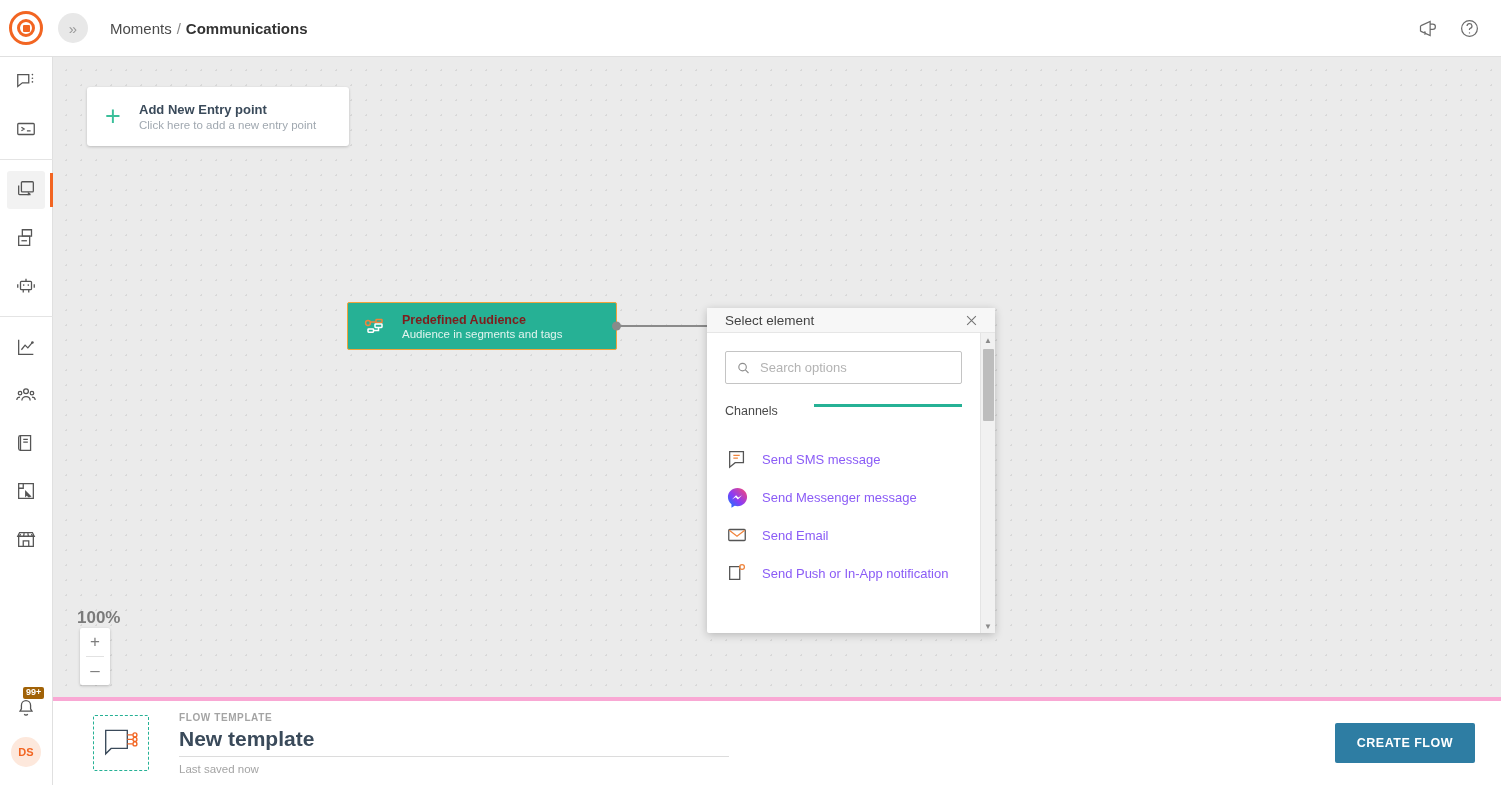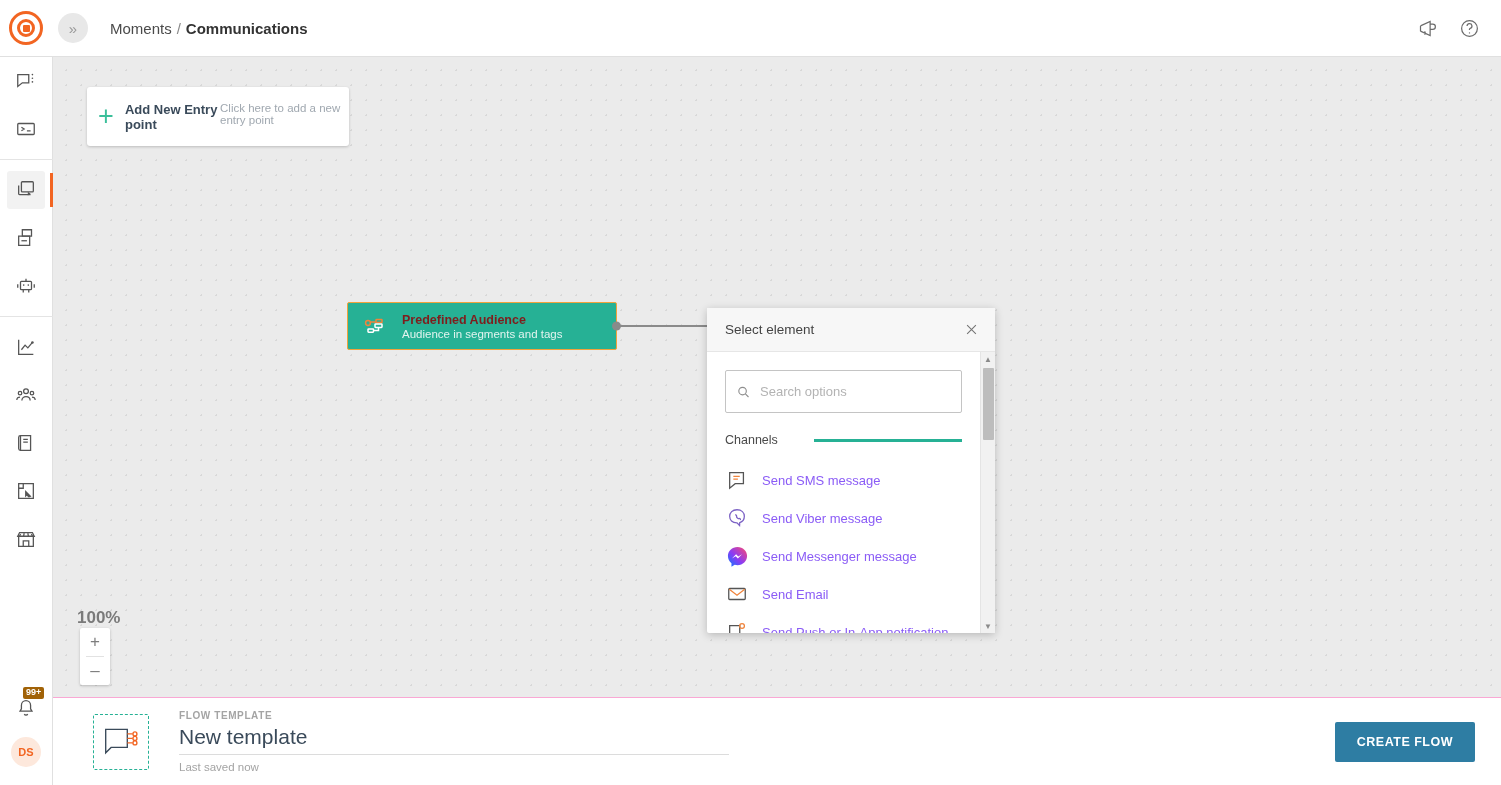--- a/index.html
+++ b/index.html
@@ -97,21 +97,21 @@
   
   .entry-card {
     position: absolute; left: 34px; top: 30px;
     width: 262px; height: 59px;
     background: #fff; border-radius: 3px;
     box-shadow: 0 1px 3px rgba(0,0,0,.2);
     display: flex; align-items: center; cursor: pointer;
   }
   .entry-plus { width: 52px; display: flex; align-items: center; justify-content: center;
                 color: #3bbf9a; font-size: 27px; font-weight: 300; line-height: 1; }
-  .entry-text { display: flex; flex-direction: row; gap: 2px; justify-content: flex-end; }
+  .entry-text { display: flex; flex-direction: column; gap: 2px; justify-content: flex-end; }
   .entry-title { font-size: 13px; font-weight: bold; color: #3a4a5a; }
   .entry-sub { font-size: 11.5px; color: #a0a8b0; }
 
   
   .node {
     position: absolute; left: 294px; top: 245px;
     width: 270px; height: 48px;
     background: #26b195; border: 1px solid #f0a33c; border-radius: 2px;
     display: flex; align-items: center; cursor: pointer;
   }
@@ -151,44 +151,44 @@
 
   
   .panel {
     position: absolute; left: 707px; top: 308px;
     width: 288px; height: 325px;
     background: #fff; border-radius: 2px;
     box-shadow: 0 2px 8px rgba(0,0,0,.22);
     display: flex; flex-direction: column;
   }
   .panel-head {
-    height: 44px; background: #f7f7f7; border-bottom: 1px solid #e6e6e6;
+    height: 25px; background: #f7f7f7; border-bottom: 1px solid #e6e6e6;
     display: flex; align-items: center; padding: 0 14px 0 18px;
   }
   .panel-title { font-size: 13.5px; color: #444; }
   .panel-close { margin-left: auto; color: #757575; cursor: pointer;
                  display: flex; align-items: center; justify-content: center;
                  width: 20px; height: 20px; }
   .panel-body { flex: 1; display: flex; overflow: hidden; }
   .panel-scroll { flex: 1; padding: 18px 0 0 0; overflow: hidden; }
   .search-wrap { margin: 0 18px 20px 18px; position: relative; }
   .search-input {
-    width: 100%; height: 43px; border: 1px solid #c4c4c4; border-radius: 2px;
+    width: 100%; height: 33px; border: 1px solid #c4c4c4; border-radius: 2px;
     padding: 0 10px 0 34px; font-size: 13px; color: #444;
     font-family: "Liberation Sans", sans-serif; outline: none; background: #fff;
   }
   .search-input::placeholder { color: #b3b3b3; }
   .search-icon {
     position: absolute; left: 11px; top: 50%; transform: translateY(-50%);
     color: #8d8d8d; pointer-events: none;
     display: flex; align-items: center;
   }
   .group-head {
-    display: flex; align-items: center; gap: 12px;
-    padding: 0 18px; margin-bottom: 14px;
+    display: flex; gap: 12px;
+    padding: 0 18px; margin-bottom: 22px;
   }
   .group-label { font-size: 12.5px; color: #4a4a4a; white-space: nowrap; }
   .group-rule { flex: 1; height: 3px; background: #26b195; margin-left: 24px; }
   .opt {
     display: flex; align-items: center; gap: 13px;
     padding: 6px 18px; height: 38px; cursor: pointer;
   }
   .opt-icon { width: 24px; height: 24px; flex: 0 0 auto;
               display: flex; align-items: center; justify-content: center; }
   .opt-label { font-size: 13px; color: #8b5cf6; }
@@ -197,34 +197,34 @@
           position: relative; flex: 0 0 auto; }
   .sbar-arrow { height: 14px; display: flex; align-items: center; justify-content: center;
                 color: #8a8a8a; font-size: 8px; cursor: pointer; }
   .sbar-arrow.bottom { position: absolute; bottom: 0; left: 0; right: 0; }
   .sbar-thumb { position: absolute; top: 16px; left: 2px; width: 11px; height: 72px;
                 background: #bdbdbd; border-radius: 1px; cursor: pointer; }
 
   
   .bottombar {
     position: absolute; left: 53px; top: 697px; width: 1448px; height: 88px;
-    background: #fff; border-top: 1px solid #f9a8d4;
+    background: #fff; border-top: 4px solid #f9a8d4;
     display: flex; align-items: center; padding: 0 20px;
   }
   .tpl-thumb {
     width: 56px; height: 56px; border: 1.5px dashed #26b195; border-radius: 2px;
     display: flex; align-items: center; justify-content: center;
     margin-left: 20px; flex: 0 0 auto; cursor: pointer;
   }
   .tpl-meta { margin-left: 30px; display: flex; flex-direction: column; width: 550px; }
   .tpl-kicker { font-size: 10px; font-weight: bold; color: #a4a4a4; letter-spacing: .6px; }
   .tpl-name {
     font-size: 21px; color: #3a4a5a; border: none; outline: none;
     border-bottom: 1px solid #dcdcdc; padding: 2px 0 5px 0; margin-top: 2px;
-    font-family: "Liberation Sans", sans-serif; background: transparent; width: 100%;
+    font-family: "Liberation Sans", sans-serif; background: transparent; width: 100%; font-weight: bold;
   }
   .tpl-saved { font-size: 11.5px; color: #a4a4a4; margin-top: 6px; }
   .create-btn {
     margin-left: auto; background: #2e7da3; color: #fff;
     font-size: 12.5px; font-weight: bold; letter-spacing: .5px;
     border: none; border-radius: 2px; padding: 13px 22px; cursor: pointer;
     font-family: "Liberation Sans", sans-serif; margin-right: 6px;
   }
   .blue-edge { position: absolute; left: 0; top: 57px; width: 2px; height: 728px; background: #2b5f8c; }
 </style>
@@ -437,29 +437,20 @@
           <div class="opt">
             <span class="opt-icon">
               <svg width="22" height="22" viewBox="0 0 24 24" fill="none" stroke-width="1.4">
                 <path d="M4 4h15v12h-9l-6 5z" stroke="#555"></path>
                 <path d="M8 8h7M8 11h5" stroke="#f0843c"></path>
               </svg>
             </span>
             <span class="opt-label">Send SMS message</span>
           </div>
 
-          <div class="opt">
-            <span class="opt-icon">
-              <svg width="22" height="22" viewBox="0 0 24 24" fill="none" stroke-width="1.4">
-                <path d="M12 3c5 0 8 3 8 7.2 0 3.3-1.9 6-5 6.8l-.2 3.2-2.8-3h-.2c-5 0-7.8-3-7.8-7C4 6 7 3 12 3z" stroke="#7b61c4"></path>
-                <path d="M10 8.6c.7-.2 1.2.2 1.5.9.3.7-.2 1 .1 1.6.4.7 1 1.3 1.8 1.5.6.2.9-.3 1.5 0 .6.3 1 .9.7 1.5" stroke="#7b61c4"></path>
-              </svg>
-            </span>
-            <span class="opt-label">Send Viber message</span>
-          </div>
 
           <div class="opt">
             <span class="opt-icon">
               <svg width="23" height="23" viewBox="0 0 24 24">
                 <defs>
                   <linearGradient id="msgr" x1="0" y1="1" x2="1" y2="0">
                     <stop offset="0" stop-color="#0a7cff"></stop>
                     <stop offset="0.45" stop-color="#8b3bf4"></stop>
                     <stop offset="1" stop-color="#ff4a6e"></stop>
                   </linearGradient>

